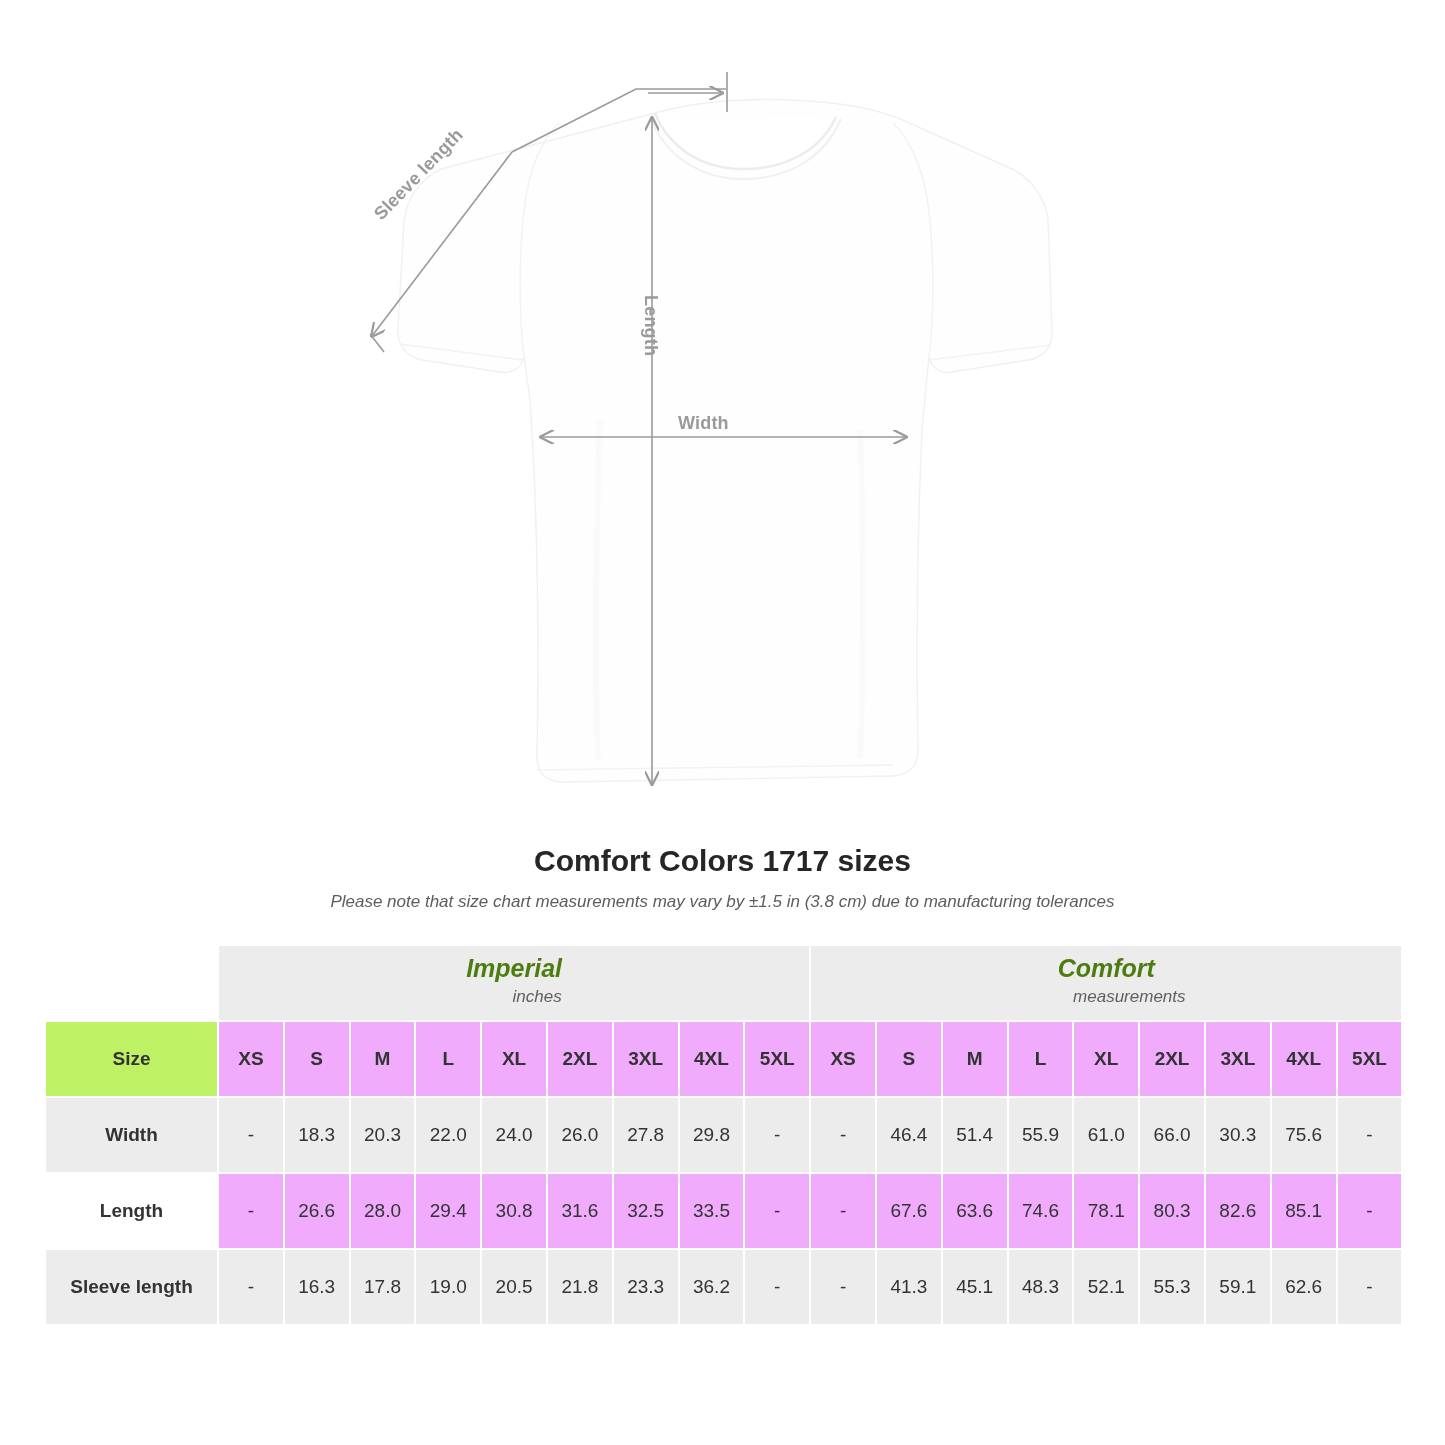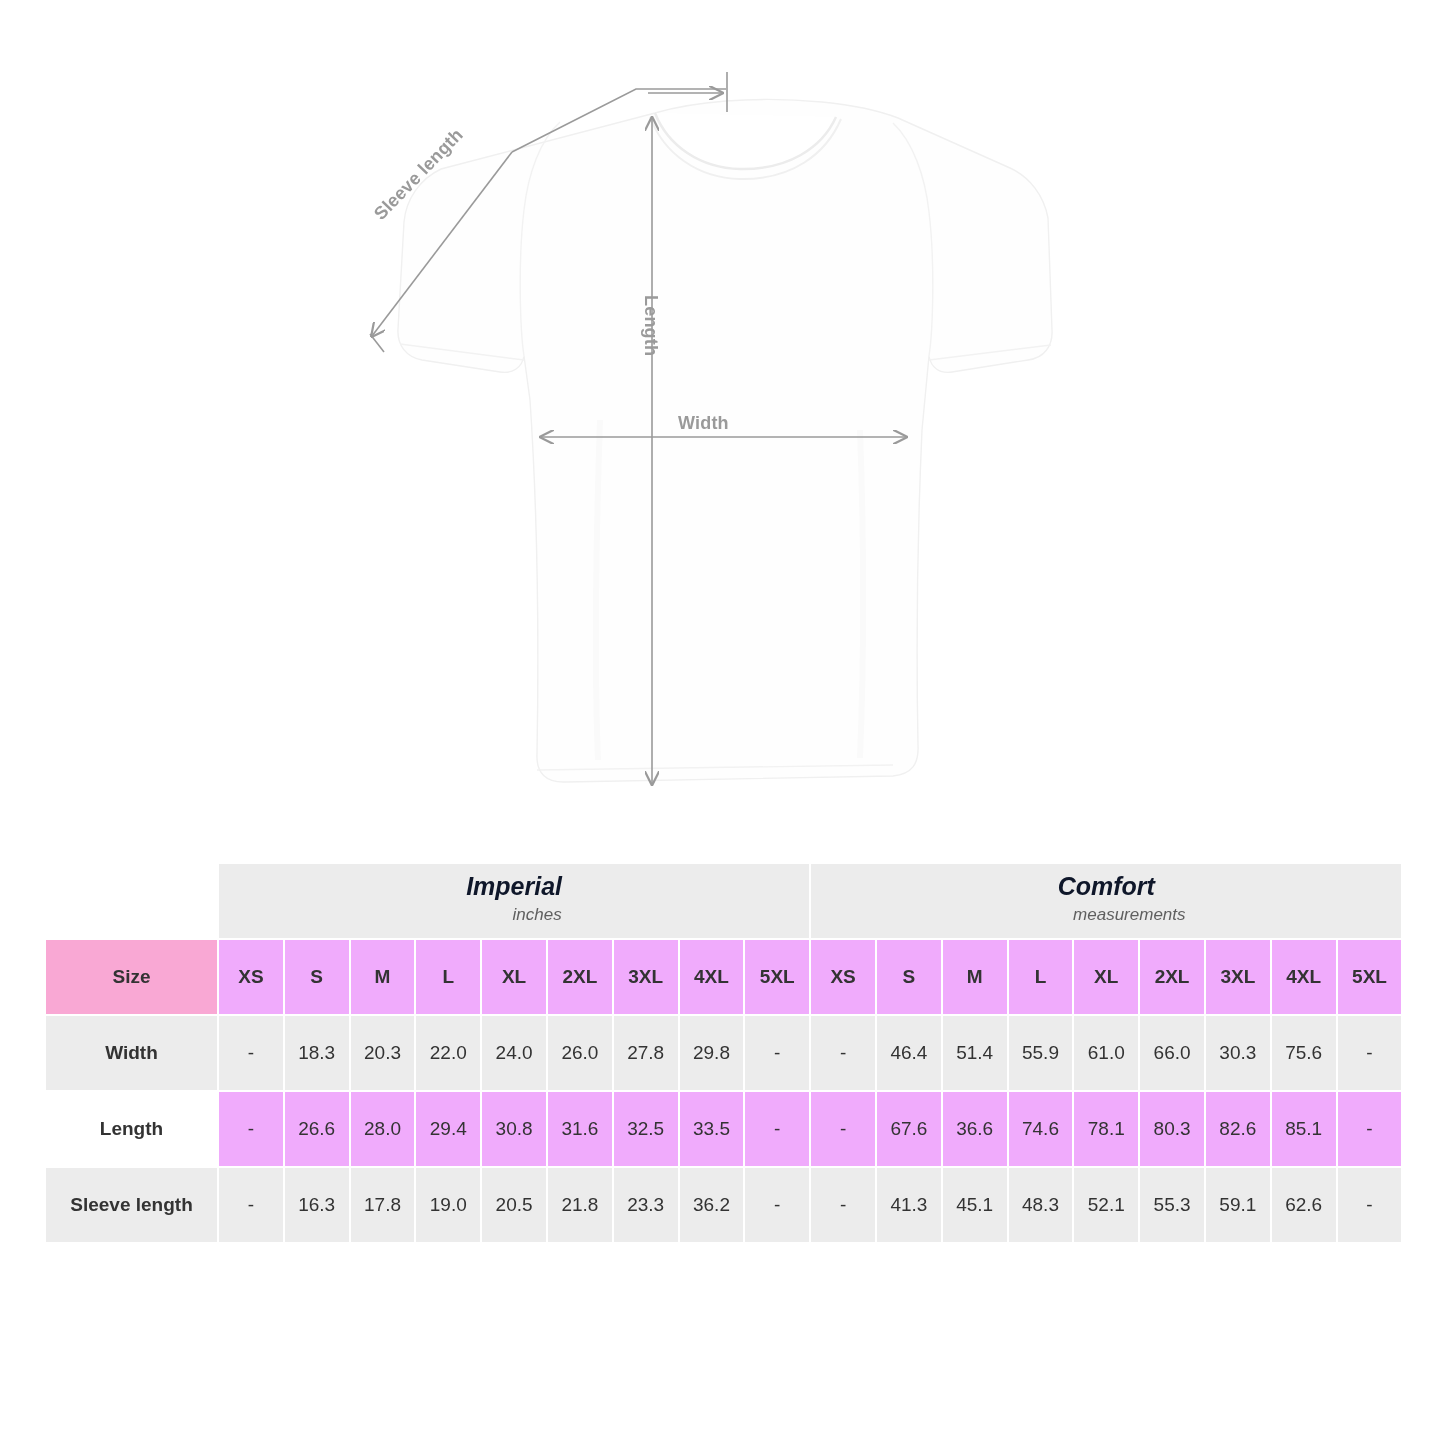--- a/index.html
+++ b/index.html
@@ -91,21 +91,21 @@
     vertical-align: middle;
   }
   .unit-head {
     background: #ececec;
     height: 112px;
   }
   .unit-head .unit-name {
     font-size: 25px;
     font-style: italic;
     font-weight: bold;
-    color: #0f172a;
+    color: #4d7c0f;
     line-height: 1.15;
   }
   .unit-head .unit-sub {
     font-size: 17px;
     font-style: italic;
     color: #5f5f5f;
     line-height: 1.7;
     padding-left: 46px;
   }
   .row-head {
@@ -194,20 +194,24 @@
         <line x1="727" y1="72" x2="727" y2="112"></line>
         <line x1="370" y1="334" x2="384" y2="352"></line>
       </g>
     </svg>
 
     <div class="dim-label" id="label-width">Width</div>
     <div class="dim-label" id="label-length">Length</div>
     <div class="dim-label" id="label-sleeve">Sleeve length</div>
   </div>
 
+  <div class="title-block">
+    <h1 class="chart-title">Comfort Colors 1717 sizes</h1>
+    <p class="chart-note">Please note that size chart measurements may vary by ±1.5 in (3.8 cm) due to manufacturing tolerances</p>
+  </div>
 
   <div class="table-wrap">
     <table class="size-table">
       <colgroup>
         <col style="width:173px">
         <col span="18" style="width:65.8px">
       </colgroup>
       <tbody>
         <tr>
           <td class="corner"></td>
@@ -215,21 +219,21 @@
             <div class="unit-name">Imperial</div>
             <div class="unit-sub">inches</div>
           </td>
           <td class="unit-head" colspan="9">
             <div class="unit-name">Comfort</div>
             <div class="unit-sub">measurements</div>
           </td>
         </tr>
 
         <tr class="plain">
-          <td class="row-head" style="background:#f9a8d4">Size</td>
+          <td class="row-head" style="background:#bef264">Size</td>
           <td class="col-head">XS</td>
           <td class="col-head">S</td>
           <td class="col-head">M</td>
           <td class="col-head">L</td>
           <td class="col-head">XL</td>
           <td class="col-head">2XL</td>
           <td class="col-head">3XL</td>
           <td class="col-head">4XL</td>
           <td class="col-head">5XL</td>
           <td class="col-head">XS</td>
@@ -271,21 +275,21 @@
           <td>26.6</td>
           <td>28.0</td>
           <td>29.4</td>
           <td>30.8</td>
           <td>31.6</td>
           <td>32.5</td>
           <td>33.5</td>
           <td>-</td>
           <td>-</td>
           <td>67.6</td>
-          <td>36.6</td>
+          <td>63.6</td>
           <td>74.6</td>
           <td>78.1</td>
           <td>80.3</td>
           <td>82.6</td>
           <td>85.1</td>
           <td>-</td>
         </tr>
 
         <tr class="shade">
           <td class="row-head">Sleeve length</td>

